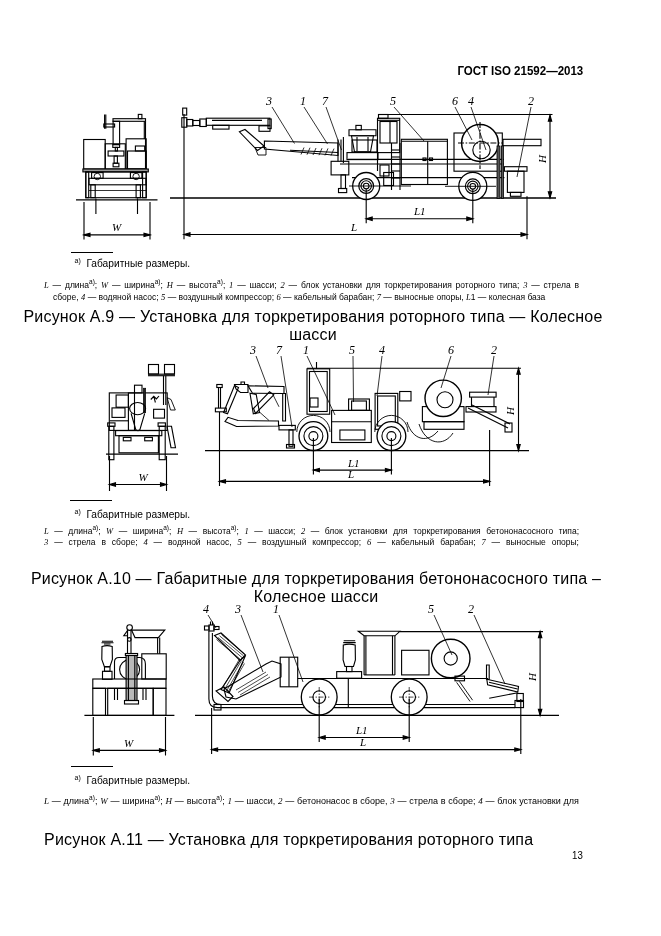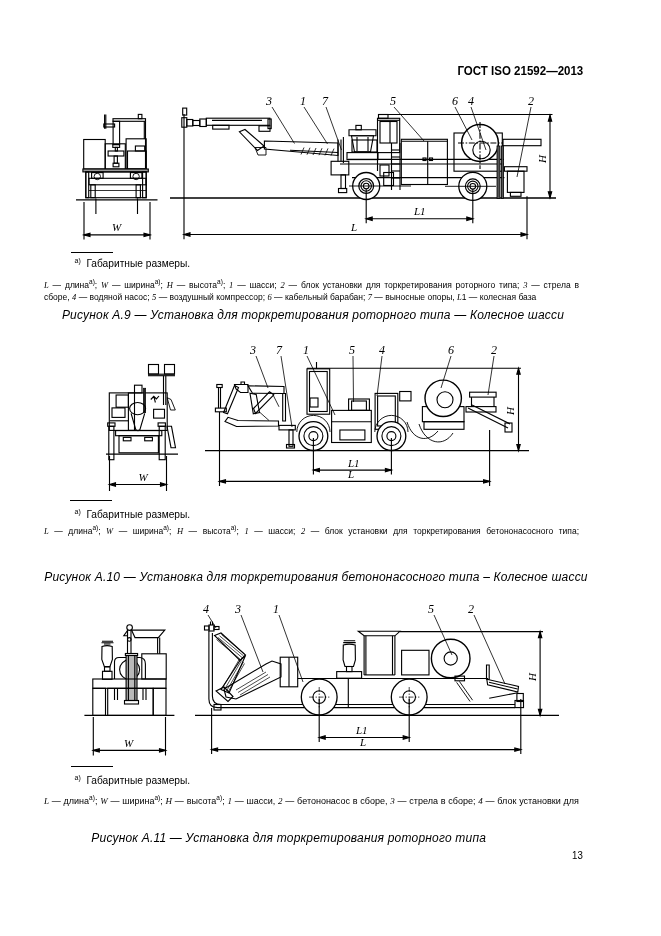--- a/index.html
+++ b/index.html
@@ -7,21 +7,21 @@
 .abs{position:absolute;}
 #hdr{top:63.4px;right:77.5px;font-size:13.4px;font-weight:bold;transform:scaleX(0.86);transform-origin:100% 0;}
 .fnrule{height:0;border-top:1.2px solid #000;}
 .fnote{font-size:10.2px;line-height:10px;}
 .fnote sup{font-size:7px;}
 .legend{font-size:8.5px;}
 .legend i{font-family:"Liberation Serif",serif;font-style:italic;}
 .legend sup{font-size:6.5px;}
 .jline{text-align:justify;text-align-last:justify;}
 .cline{text-align:left;}
-.cap{font-size:12px;letter-spacing:0.2px;text-align:center;font-style:italic;}
+.cap{font-size:16px;letter-spacing:0.2px;text-align:center;}
 sup{vertical-align:super;}
 </style>
 </head>
 <body>
 <div class="abs" id="hdr">ГОСТ ISO 21592—2013</div>
 
 <svg class="abs" style="left:0;top:0" width="661" height="936" viewBox="0 0 661 936" fill="none" stroke="#000" stroke-width="1.12">
 <g id="fig9">
 
 <line x1="76" y1="199.8" x2="157.5" y2="199.8" stroke-width="1.3"></line>
@@ -485,30 +485,31 @@
 <line x1="434" y1="615" x2="452" y2="655"></line>
 <line x1="474" y1="615" x2="505" y2="684"></line>
 </g>
 </g>
 </svg>
 
 <div class="abs fnrule" style="left:71px;top:251.5px;width:41.5px;"></div>
 <div class="abs fnote" style="left:74.5px;top:256.4px;"><sup>a)</sup>&nbsp; Габаритные размеры.</div>
 <div class="abs legend" style="left:44px;top:276.3px;width:535px;line-height:11.4px;">
 <div class="jline"><i>L</i> — длина<sup>a)</sup>; <i>W</i> — ширина<sup>a)</sup>; <i>H</i> — высота<sup>a)</sup>; <i>1</i> — шасси; <i>2</i> — блок установки для торкретирования роторного типа; <i>3</i> — стрела в</div>
-<div class="cline" style="">сборе, <i>4</i> — водяной насос; <i>5</i> — воздушный компрессор; <i>6</i> — кабельный барабан; <i>7</i> — выносные опоры, <i>L</i>1 — колесная база</div>
+<div class="cline" style="margin-left:9px;">сборе, <i>4</i> — водяной насос; <i>5</i> — воздушный компрессор; <i>6</i> — кабельный барабан; <i>7</i> — выносные опоры, <i>L</i>1 — колесная база</div>
 </div>
 <div class="abs cap" style="left:0;top:307.8px;width:626px;">Рисунок  А.9 — Установка для торкретирования роторного типа — Колесное шасси</div>
 
 <div class="abs fnrule" style="left:70px;top:499.9px;width:41.5px;"></div>
 <div class="abs fnote" style="left:74.5px;top:506.8px;"><sup>a)</sup>&nbsp; Габаритные размеры.</div>
 <div class="abs legend" style="left:44px;top:523.2px;width:535px;line-height:10.6px;">
 <div class="jline"><i>L</i> — длина<sup>a)</sup>; <i>W</i> — ширина<sup>a)</sup>; <i>H</i> — высота<sup>a)</sup>; <i>1</i> — шасси; <i>2</i> — блок установки для торкретирования бетононасосного типа;</div>
+<div class="jline"><i>3</i> — стрела в сборе; <i>4</i> — водяной насос, <i>5</i> — воздушный компрессор; <i>6</i> — кабельный барабан; <i>7</i> — выносные опоры;</div>
 </div>
-<div class="abs cap" style="left:0;top:569.6px;width:632px;">Рисунок  А.10 — Установка для торкретирования бетононасосного типа – Колесное шасси</div>
+<div class="abs cap" style="left:0;top:569.6px;width:632px;">Рисунок  А.10 — Габаритные для торкретирования бетононасосного типа – Колесное шасси</div>
 
 <div class="abs fnrule" style="left:71px;top:766.4px;width:41.5px;"></div>
 <div class="abs fnote" style="left:74.5px;top:772.5px;"><sup>a)</sup>&nbsp; Габаритные размеры.</div>
 <div class="abs legend" style="left:44px;top:791.5px;width:535px;line-height:11.4px;font-size:9px;">
 <div class="jline"><i>L</i> — длина<sup>a)</sup>; <i>W</i> — ширина<sup>a)</sup>; <i>H</i> — высота<sup>a)</sup>; <i>1</i> — шасси, <i>2</i> — бетононасос в сборе, <i>3</i> — стрела в сборе; <i>4</i> — блок установки для</div>
 </div>
 <div class="abs cap" style="left:0;top:830.9px;width:577.4px;">Рисунок  А.11 — Установка для торкретирования роторного типа</div>
 
 <div class="abs" style="left:571.5px;top:849.3px;font-size:11px;transform:scaleX(0.88);transform-origin:0 0;">13</div>
 

